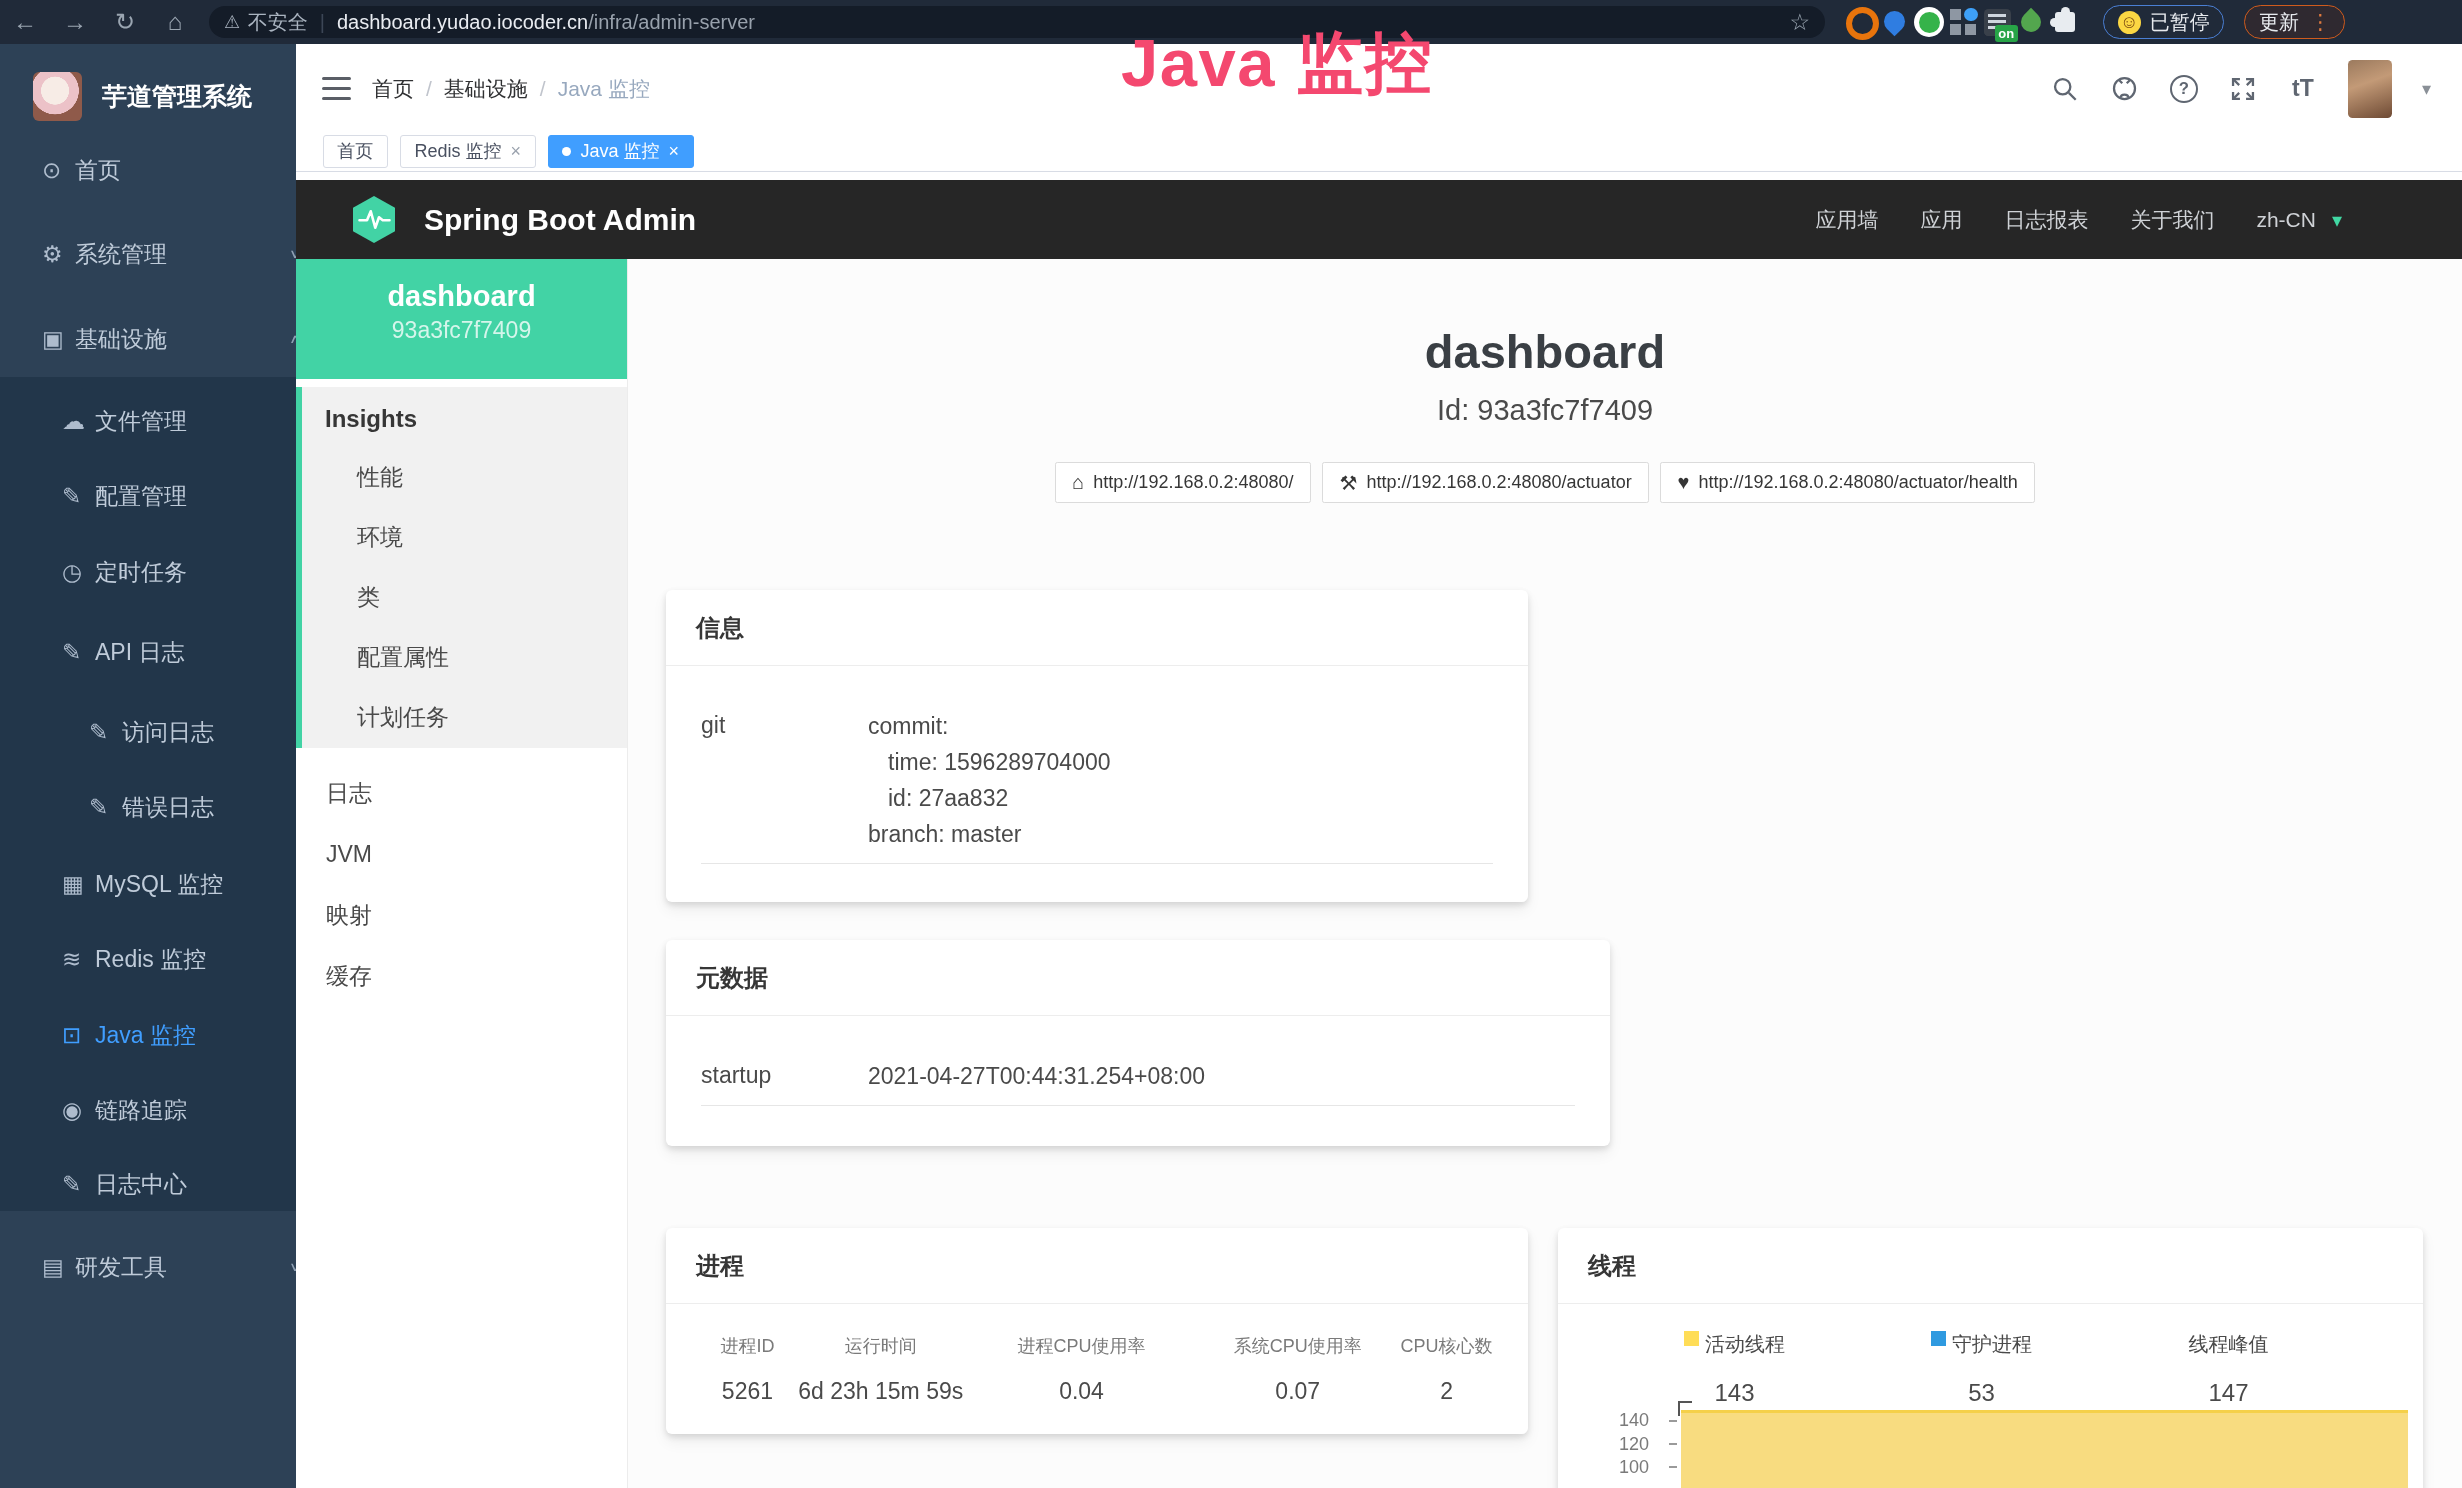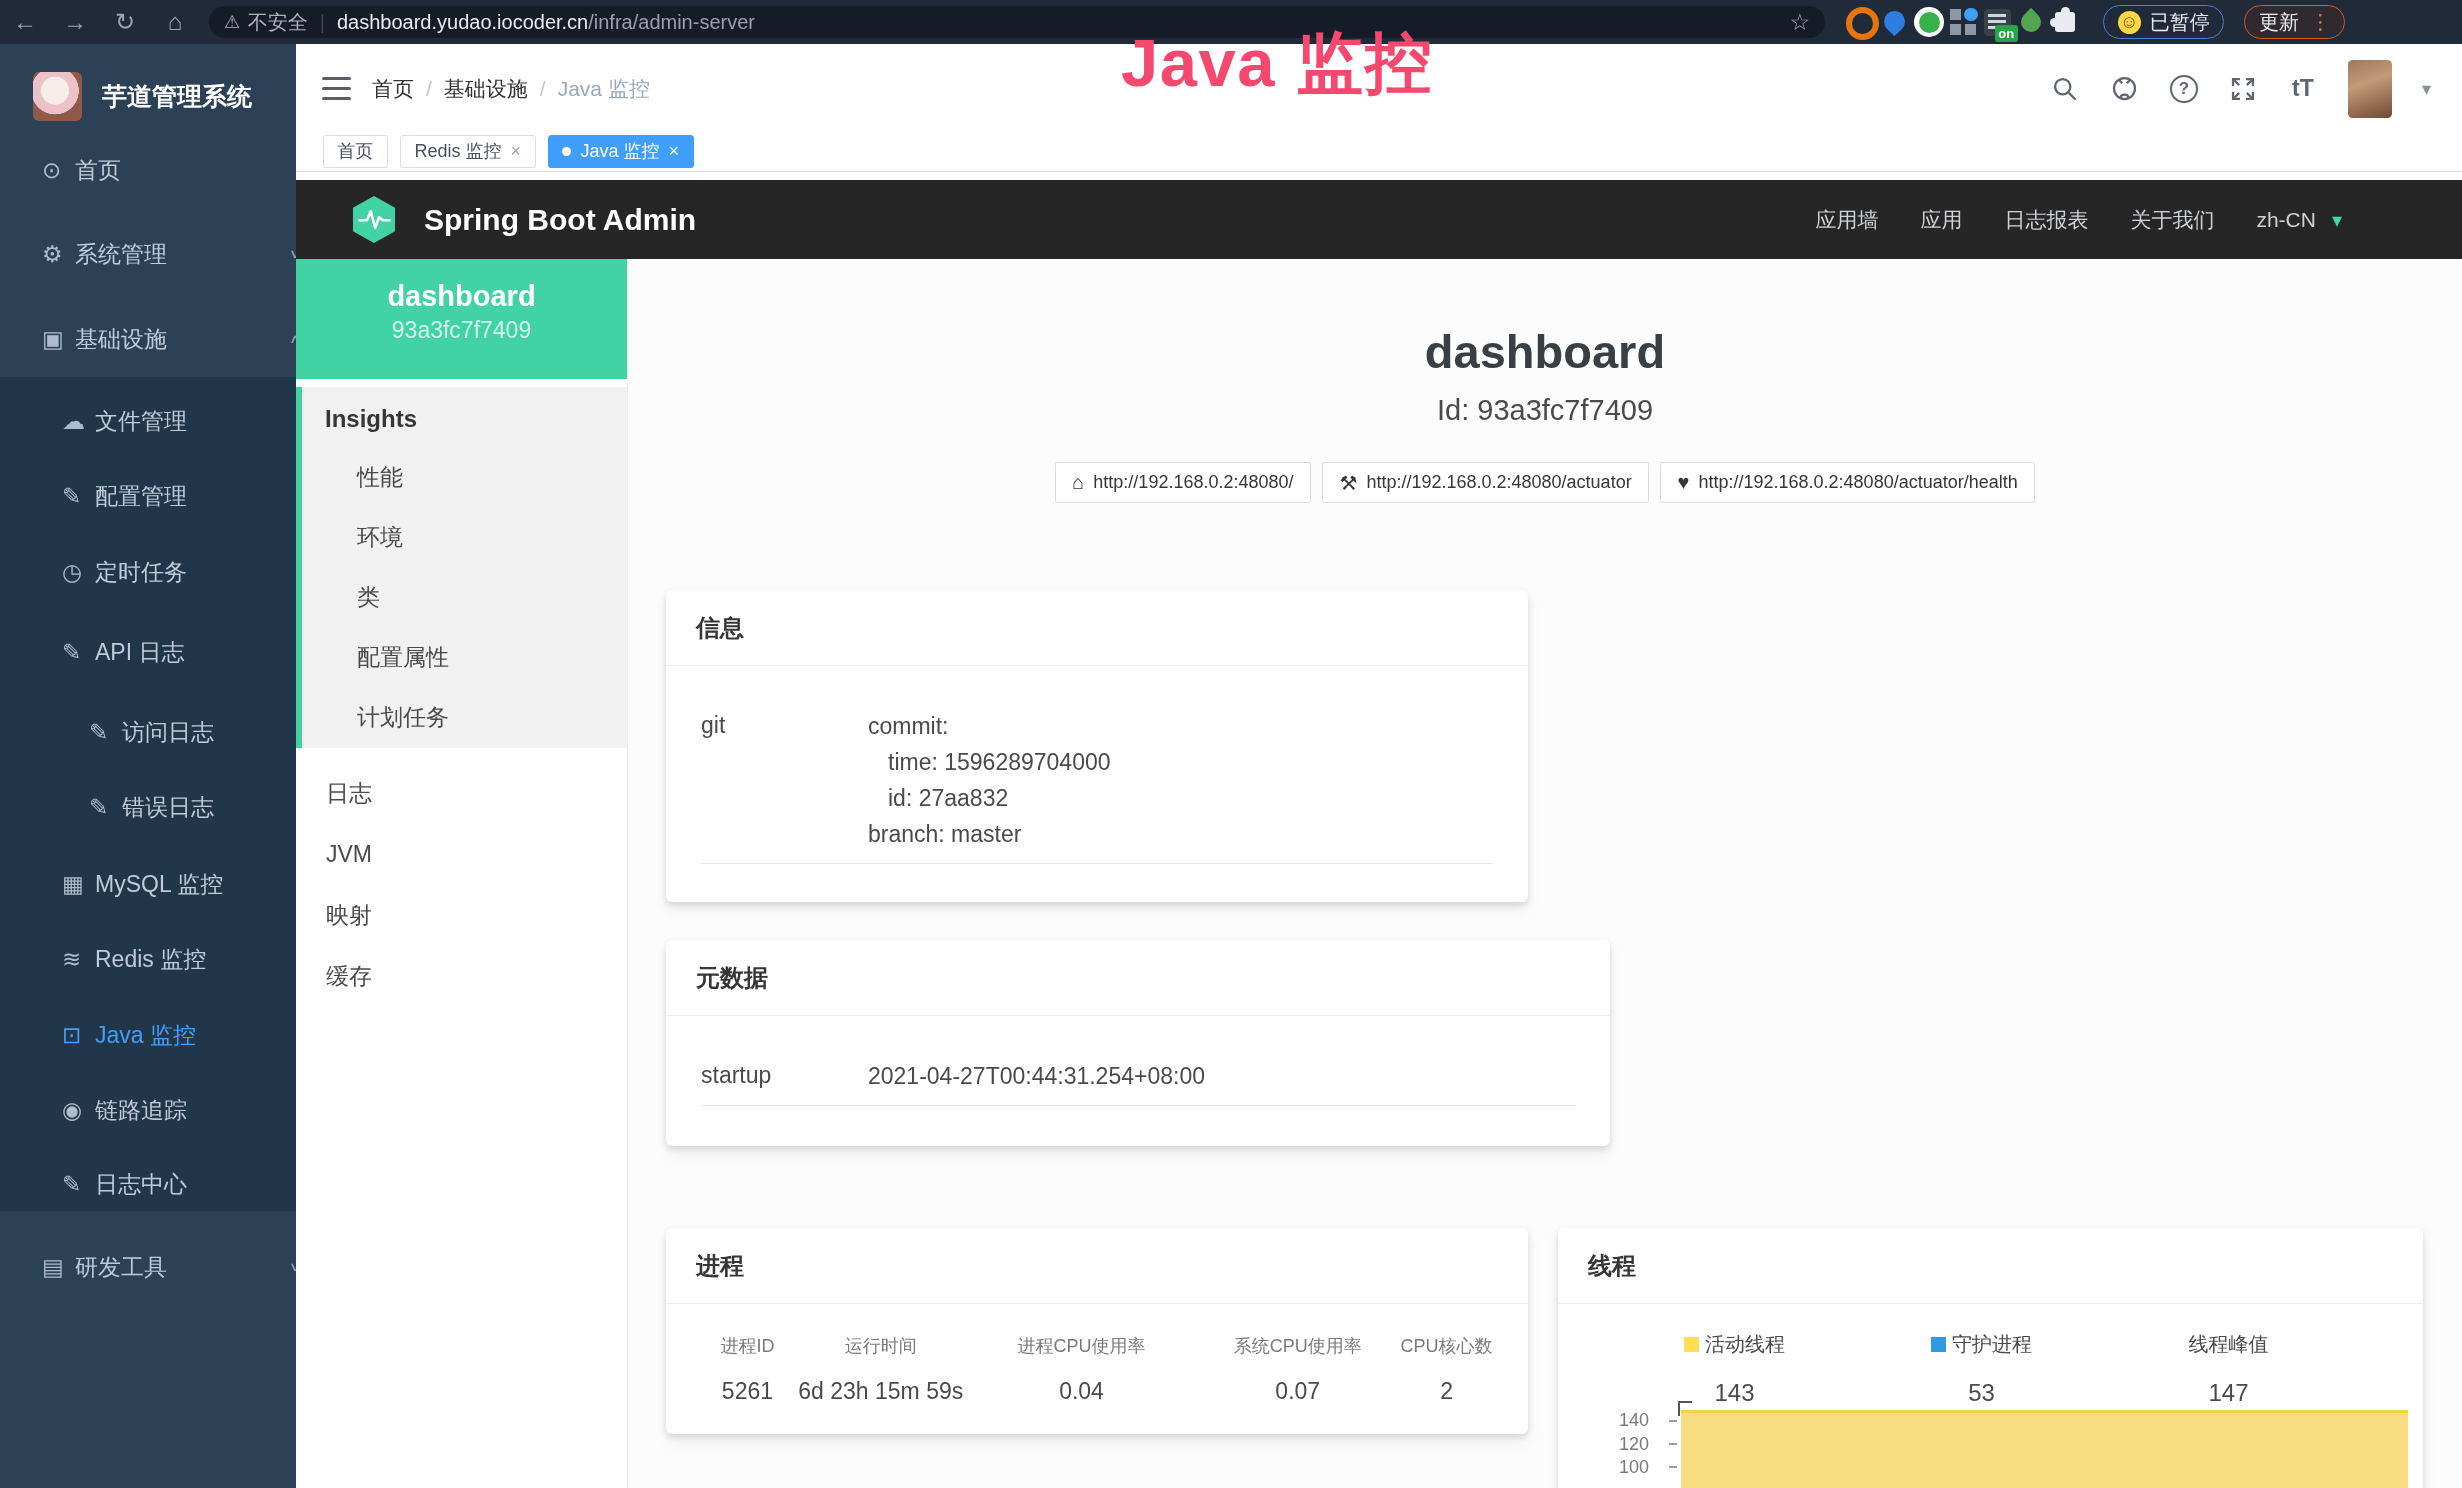--- a/index.html
+++ b/index.html
@@ -128,21 +128,21 @@
   .rowline{margin:10.6px 35px 0 35px;border-bottom:1.5px solid #e6e6e6;}
   .health-row{display:flex;align-items:center;padding:64px 38px 0 61px;font-size:23px;font-weight:bold;}
   .health-k{color:#363636;}
   .health-v{margin-left:auto;}
   .proc-body{display:flex;padding:30px 35px 0 35px;}
   .proc-col{text-align:center;}
   .proc-l{font-size:18px;color:#7a7a7a;}
   .proc-v{font-size:23px;color:#4a4a4a;margin-top:20px;}
   .thr-legend{display:flex;padding:27px 0 0 53px;}
   .thr-col{width:247px;text-align:center;}
-  .thr-lab{font-size:20px;color:#4a4a4a;display:inline-flex;align-items:center;gap:6px;}
+  .thr-lab{font-size:20px;color:#4a4a4a;display:inline-flex;gap:6px;}
   .sw{width:15px;height:15px;display:inline-block;}
   .thr-val{font-size:24px;color:#4a4a4a;margin-top:21px;}
   .chart{position:absolute;left:0;right:0;top:171px;bottom:-61px;}
   .ax-lab{position:absolute;width:91px;text-align:right;font-size:18px;color:#7a7a7a;}
   .ax-tick{position:absolute;left:111px;width:7.6px;height:2.3px;background:#9a9a9a;}
   .ax-corner{position:absolute;left:120px;top:1.5px;width:12px;height:13.7px;border-left:2.3px solid #555;border-top:2.3px solid #555;}
   .area{position:absolute;left:123px;right:15px;top:11.4px;bottom:0;background:#f8dc80;border-top:3px solid #f5d049;}
 
   
   .annot{left:1121px;top:18px;font-size:67px;font-weight:bold;letter-spacing:1.5px;z-index:50;}

